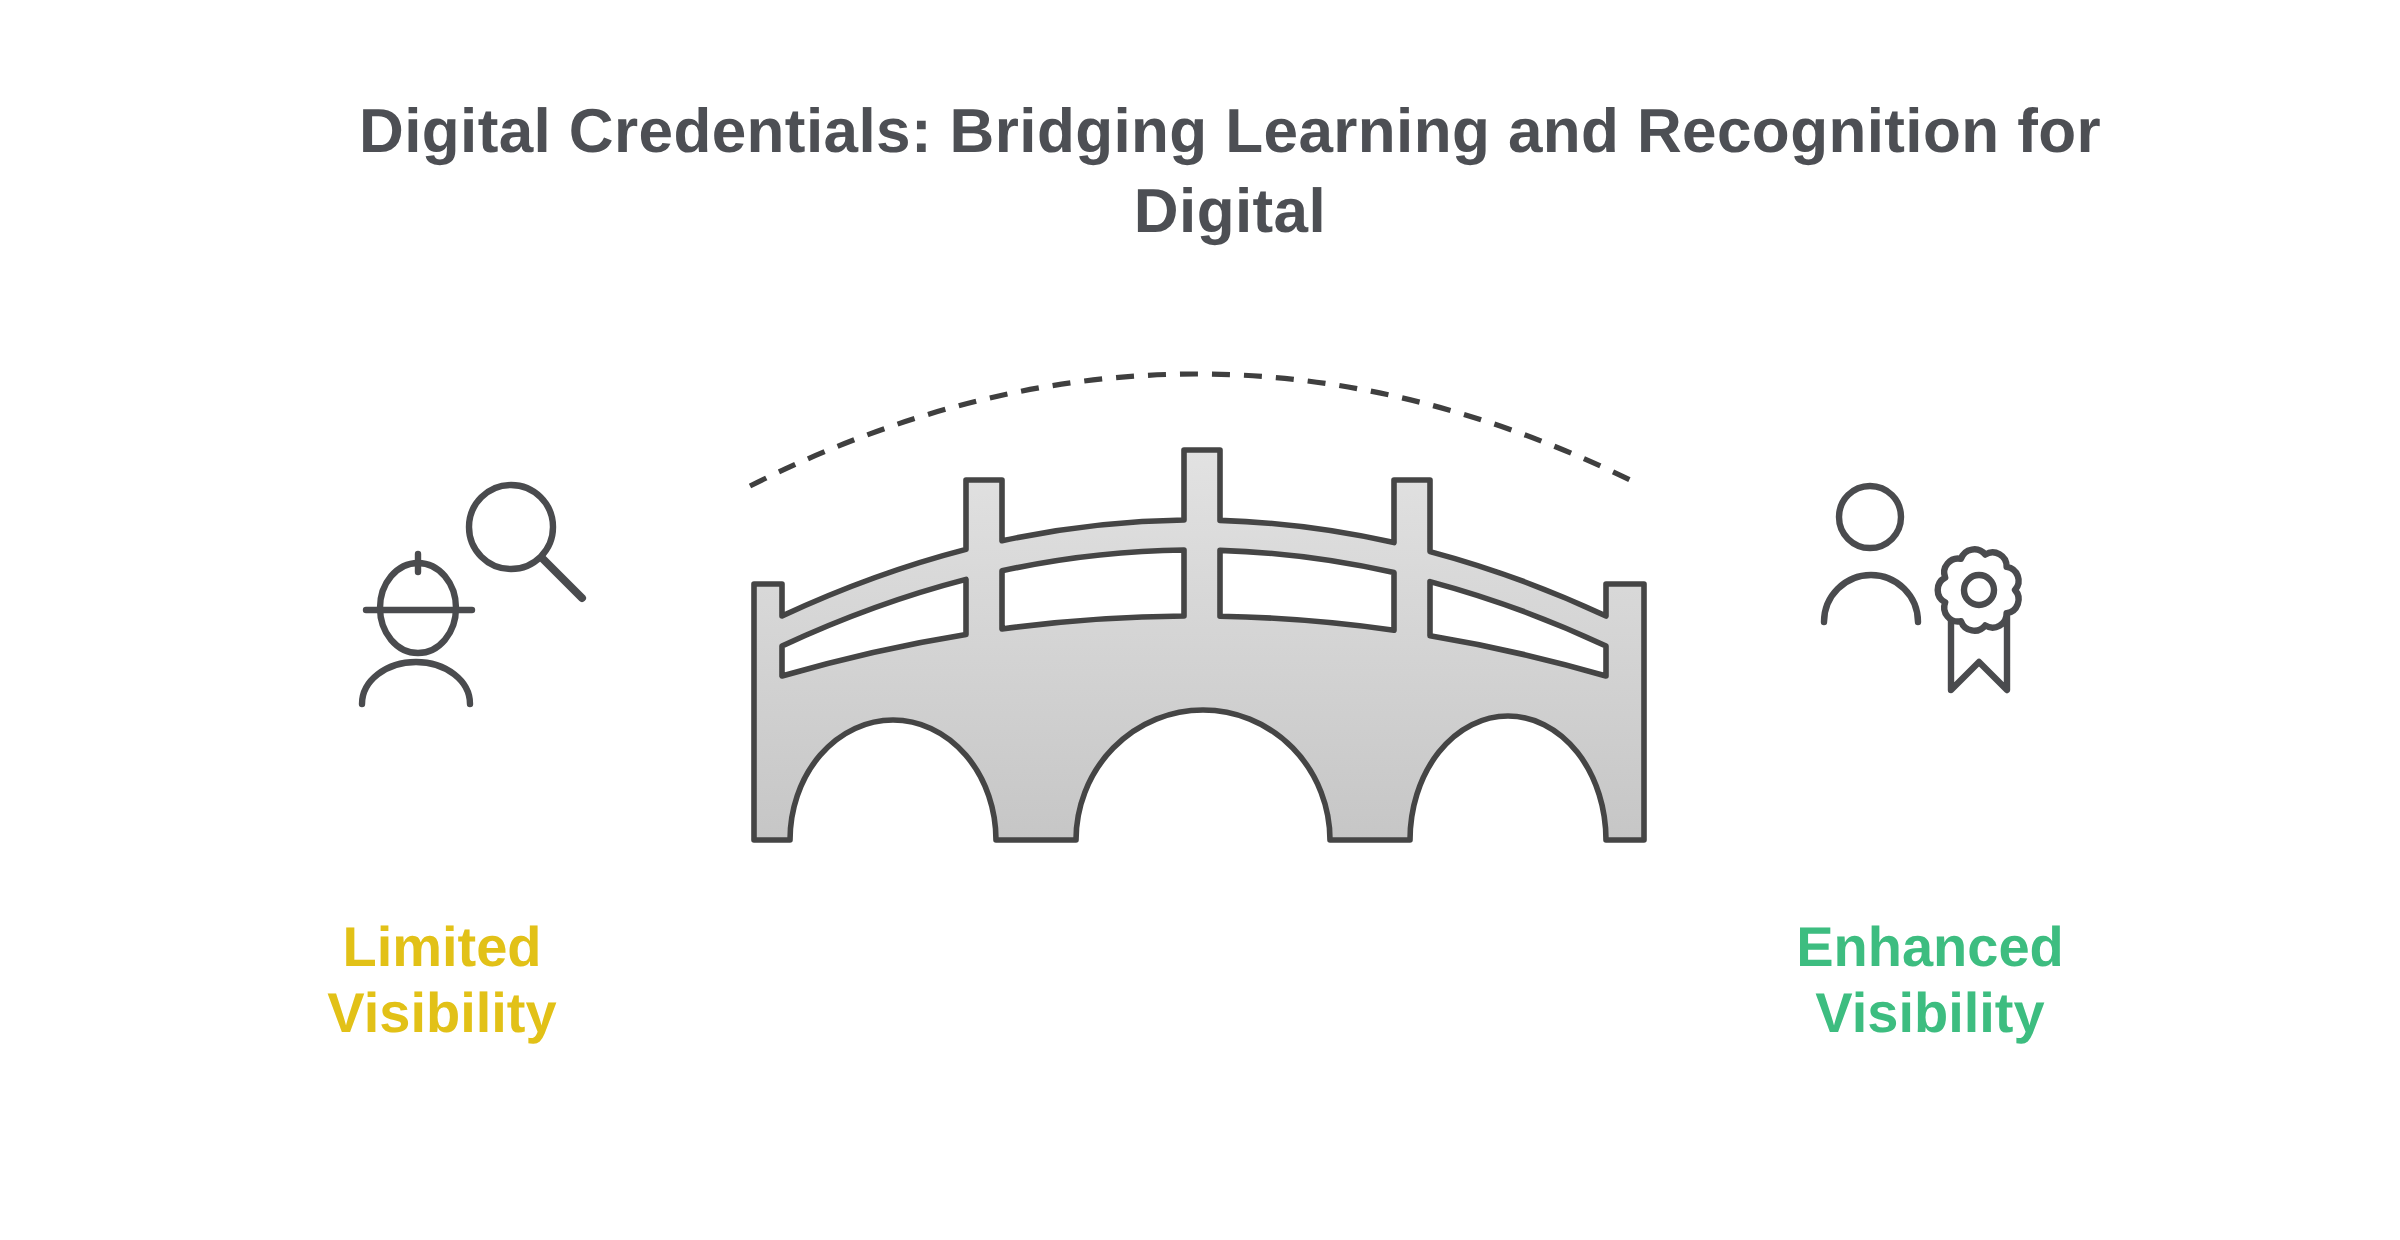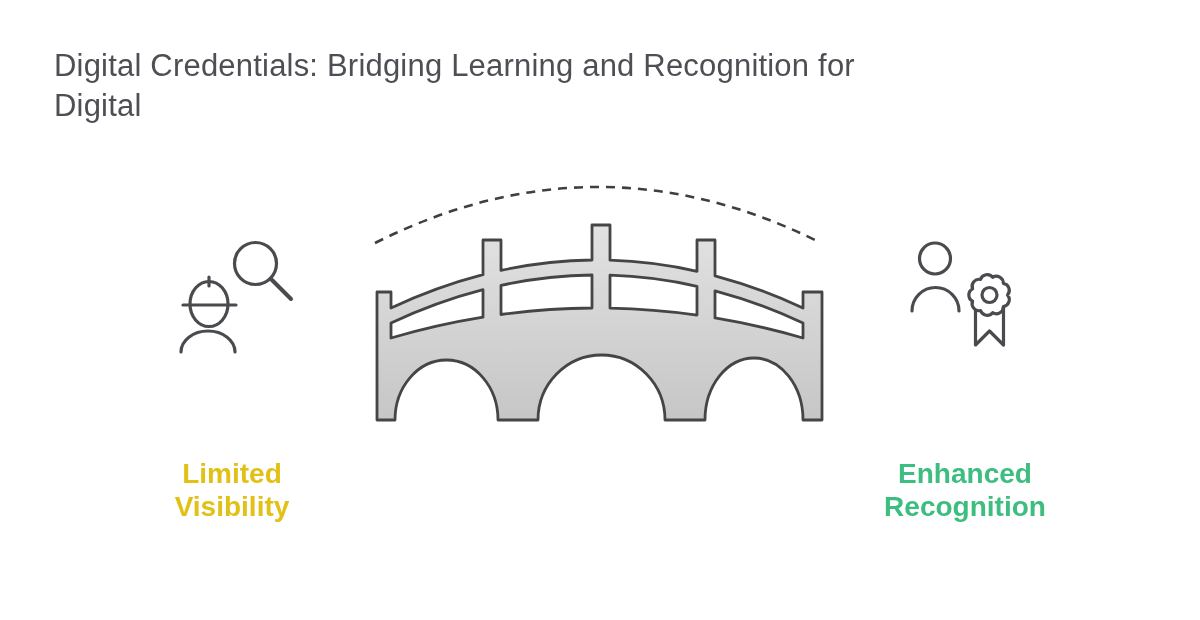--- a/index.html
+++ b/index.html
@@ -16,46 +16,46 @@
   .canvas {
     position: relative;
     width: 1200px;
     height: 620px;
     background: var(--bg);
     overflow: hidden;
     font-family: "Liberation Sans", sans-serif;
   }
   .title {
     position: absolute;
-    left: 54px;
+    left: 85px;
     top: 46px;
     width: 1060px;
-    text-align: left;
+    text-align: center;
     color: var(--title-color);
     font-size: 31px;
     line-height: 40px;
-    font-weight: normal;
+    font-weight: bold;
     letter-spacing: 0.2px;
   }
   .title span { display: block; }
   .bridge-svg { position: absolute; left: 350px; top: 165px; }
   .icon-svg { position: absolute; }
   .icon-left { left: 170px; top: 230px; }
   .icon-right { left: 880px; top: 235px; }
   .icon-svg * { stroke: var(--icon-stroke); }
   .caption {
     position: absolute;
     top: 457px;
     width: 180px;
     text-align: center;
     font-size: 28px;
     line-height: 33px;
     font-weight: bold;
   }
-  .caption-left { left: 142px; color: var(--yellow); }
+  .caption-left { left: 131px; color: var(--yellow); }
   .caption-right { left: 875px; color: var(--green); }
   .dashed-arc {
     fill: none;
     stroke: var(--arc-color);
     stroke-width: 2.6;
     stroke-dasharray: 9 7;
   }
   .bridge-body {
     stroke: var(--bridge-outline);
     stroke-width: 2.8;
@@ -129,15 +129,15 @@
              A 7 7 0 0 1 972.6 301.2
              A 7 7 0 0 1 972.6 288.8
              A 7 7 0 0 1 980.5 279.4
              A 7 7 0 0 1 992.6 277.3
              A 7 7 0 0 1 1003.3 283.4
              A 7 7 0 0 1 1007.5 295 Z"></path>
     <circle class="outline-only" cx="989.5" cy="295" r="7.5"></circle>
   </svg>
 
   <div class="caption caption-left">Limited Visibility</div>
-  <div class="caption caption-right">Enhanced Recognition</div>
+  <div class="caption caption-right">Enhanced Visibility</div>
 
 </div>
 
 </body></html>

